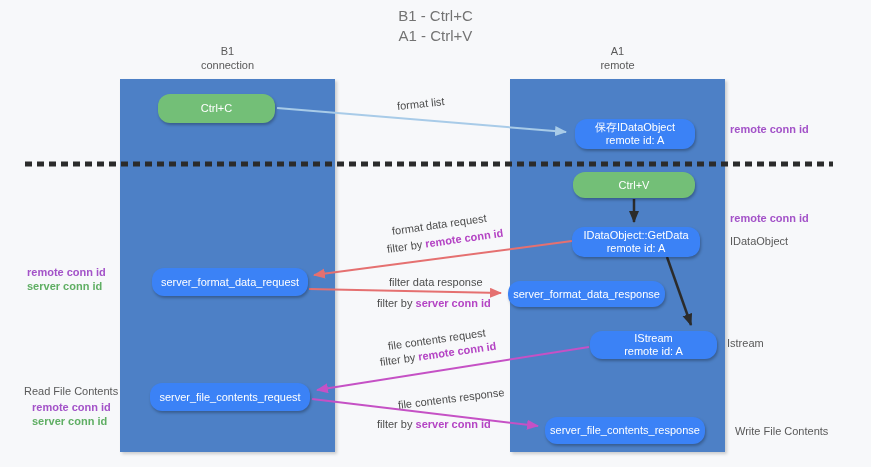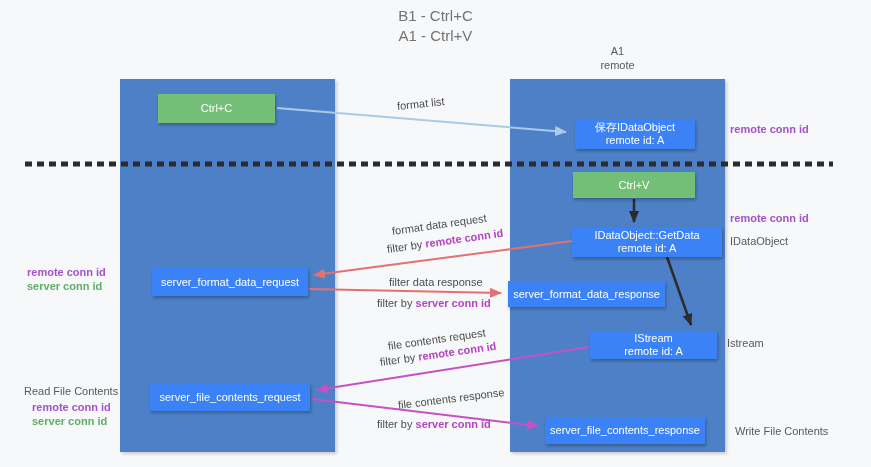--- a/index.html
+++ b/index.html
@@ -11,21 +11,21 @@
 
   .lane-header{position:absolute;top:44px;width:215px;text-align:center;
                font-size:11px;line-height:14px;color:#595959;}
   .lane{position:absolute;top:79px;width:215px;height:373px;background:#4d80c6;
         box-shadow:2px 2px 3px rgba(0,0,0,.18);}
 
   .arrow-layer{position:absolute;left:0;top:0;pointer-events:none;}
 
   .box{position:absolute;display:flex;flex-direction:column;align-items:center;
        justify-content:center;color:#ffffff;font-size:11px;line-height:13px;
-       text-align:center;box-shadow:1px 2px 3px rgba(0,0,0,.28);white-space:nowrap;}
+       text-align:center;box-shadow:1px 2px 3px rgba(0,0,0,.28);white-space:nowrap;border-radius:12px;}
   .orange{background:#3b82f6;}
   .green{background:#73bf77;}
 
   .side-label{position:absolute;font-size:11px;line-height:14px;color:#595959;white-space:nowrap;}
   .edge-label{position:absolute;font-size:11px;color:#4d4d4d;white-space:nowrap;}
   .purple{color:#a352c8;font-weight:bold;}
   .magentatxt{color:#b444c4;font-weight:bold;}
   .greentxt{color:#5fae63;font-weight:bold;}
   .rot8{transform:rotate(-8deg);transform-origin:left center;}
   .rot7{transform:rotate(-7deg);transform-origin:left center;}
@@ -34,20 +34,24 @@
 </head>
 <body>
 
 <div id="stage">
 
   <div class="title">
     <div>B1 - Ctrl+C</div>
     <div>A1 - Ctrl+V</div>
   </div>
 
+  <div class="lane-header" style="left:120px;">
+    <div>B1</div>
+    <div>connection</div>
+  </div>
   <div class="lane-header" style="left:510px;">
     <div>A1</div>
     <div>remote</div>
   </div>
 
   <div class="lane" style="left:120px;"></div>
   <div class="lane" style="left:510px;"></div>
 
   <svg class="arrow-layer" width="871" height="467" viewBox="0 0 871 467">
     <defs>
@@ -88,21 +92,21 @@
 
   <div class="box orange" style="left:575px;top:119px;width:120px;height:30px;">
     <div>保存IDataObject</div>
     <div>remote id: A</div>
   </div>
 
   <div class="box green" style="left:573px;top:172px;width:122px;height:26px;">
     <div>Ctrl+V</div>
   </div>
 
-  <div class="box orange" style="left:572px;top:227px;width:150px;height:30px;">
+  <div class="box orange" style="left:572px;top:227px;width:128px;height:30px;">
     <div>IDataObject::GetData</div>
     <div>remote id: A</div>
   </div>
 
   <div class="box orange" style="left:152px;top:268px;width:156px;height:28px;">
     <div>server_format_data_request</div>
   </div>
 
   <div class="box orange" style="left:508px;top:281px;width:157px;height:26px;">
     <div>server_format_data_response</div>

